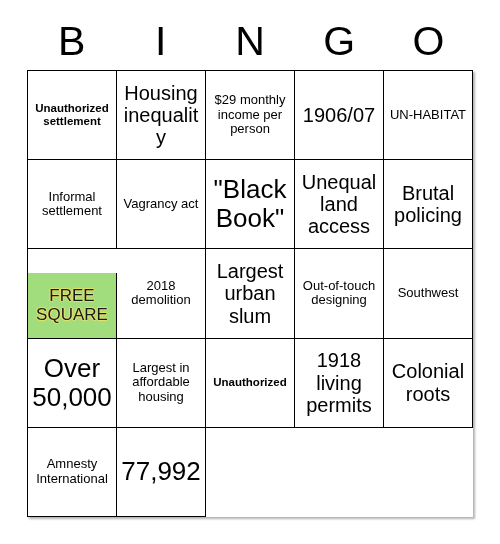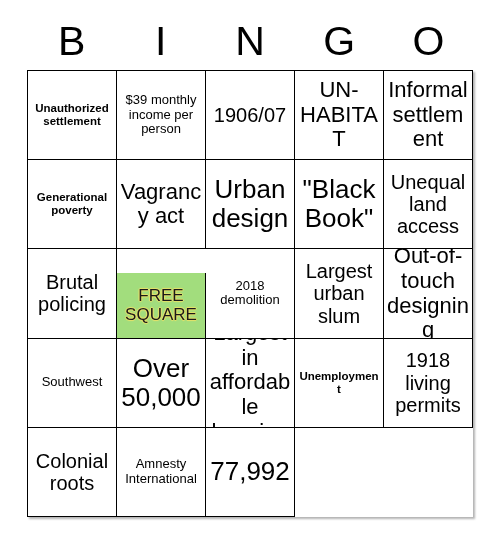--- a/index.html
+++ b/index.html
@@ -67,21 +67,21 @@
   }
   .cell .txt {
     display: block;
     width: 100%;
     line-height: 1.12;
     word-wrap: break-word;
   }
   
   .fs-xs  .txt { font-size: 11.5px; font-weight: bold; }
   .fs-sm  .txt { font-size: 13px; }
-  .fs-md  .txt { font-size: 22px; }
+  .fs-md  .txt { font-size: 13px; }
   .fs-lg  .txt { font-size: 20px; }
   .fs-xxl .txt { font-size: 26px; }
 
   .cell.free {
     background: #a2dd7d;
     margin-top: 24px;
   }
   .cell.free .txt {
     font-size: 17px;
     color: #1a1a1a;
@@ -104,40 +104,37 @@
       <div class="header-letter">I</div>
       <div class="header-letter">N</div>
       <div class="header-letter">G</div>
       <div class="header-letter">O</div>
     </div>
 
     <div id="grid">
         <div class="cell fs-xs">
           <span class="txt">Unauthorized settlement</span>
         </div>
+        <div class="cell fs-lg">
+          <span class="txt">Housing inequality</span>
+        </div>
         <div class="cell fs-sm">
-          <span class="txt">$39 monthly income per person</span>
+          <span class="txt">$29 monthly income per person</span>
         </div>
         <div class="cell fs-lg">
           <span class="txt">1906/07</span>
         </div>
         <div class="cell fs-md">
           <span class="txt">UN-HABITAT</span>
         </div>
         <div class="cell fs-md">
           <span class="txt">Informal settlement</span>
         </div>
-        <div class="cell fs-xs">
-          <span class="txt">Generational poverty</span>
-        </div>
         <div class="cell fs-md">
           <span class="txt">Vagrancy act</span>
-        </div>
-        <div class="cell fs-xxl">
-          <span class="txt">Urban design</span>
         </div>
         <div class="cell fs-xxl">
           <span class="txt">"Black Book"</span>
         </div>
         <div class="cell fs-lg">
           <span class="txt">Unequal land access</span>
         </div>
         <div class="cell fs-lg">
           <span class="txt">Brutal policing</span>
         </div>
@@ -156,21 +153,21 @@
         <div class="cell fs-sm">
           <span class="txt">Southwest</span>
         </div>
         <div class="cell fs-xxl">
           <span class="txt">Over 50,000</span>
         </div>
         <div class="cell fs-md">
           <span class="txt">Largest in affordable housing</span>
         </div>
         <div class="cell fs-xs">
-          <span class="txt">Unemployment</span>
+          <span class="txt">Unauthorized</span>
         </div>
         <div class="cell fs-lg">
           <span class="txt">1918 living permits</span>
         </div>
         <div class="cell fs-lg">
           <span class="txt">Colonial roots</span>
         </div>
         <div class="cell fs-sm">
           <span class="txt">Amnesty International</span>
         </div>

